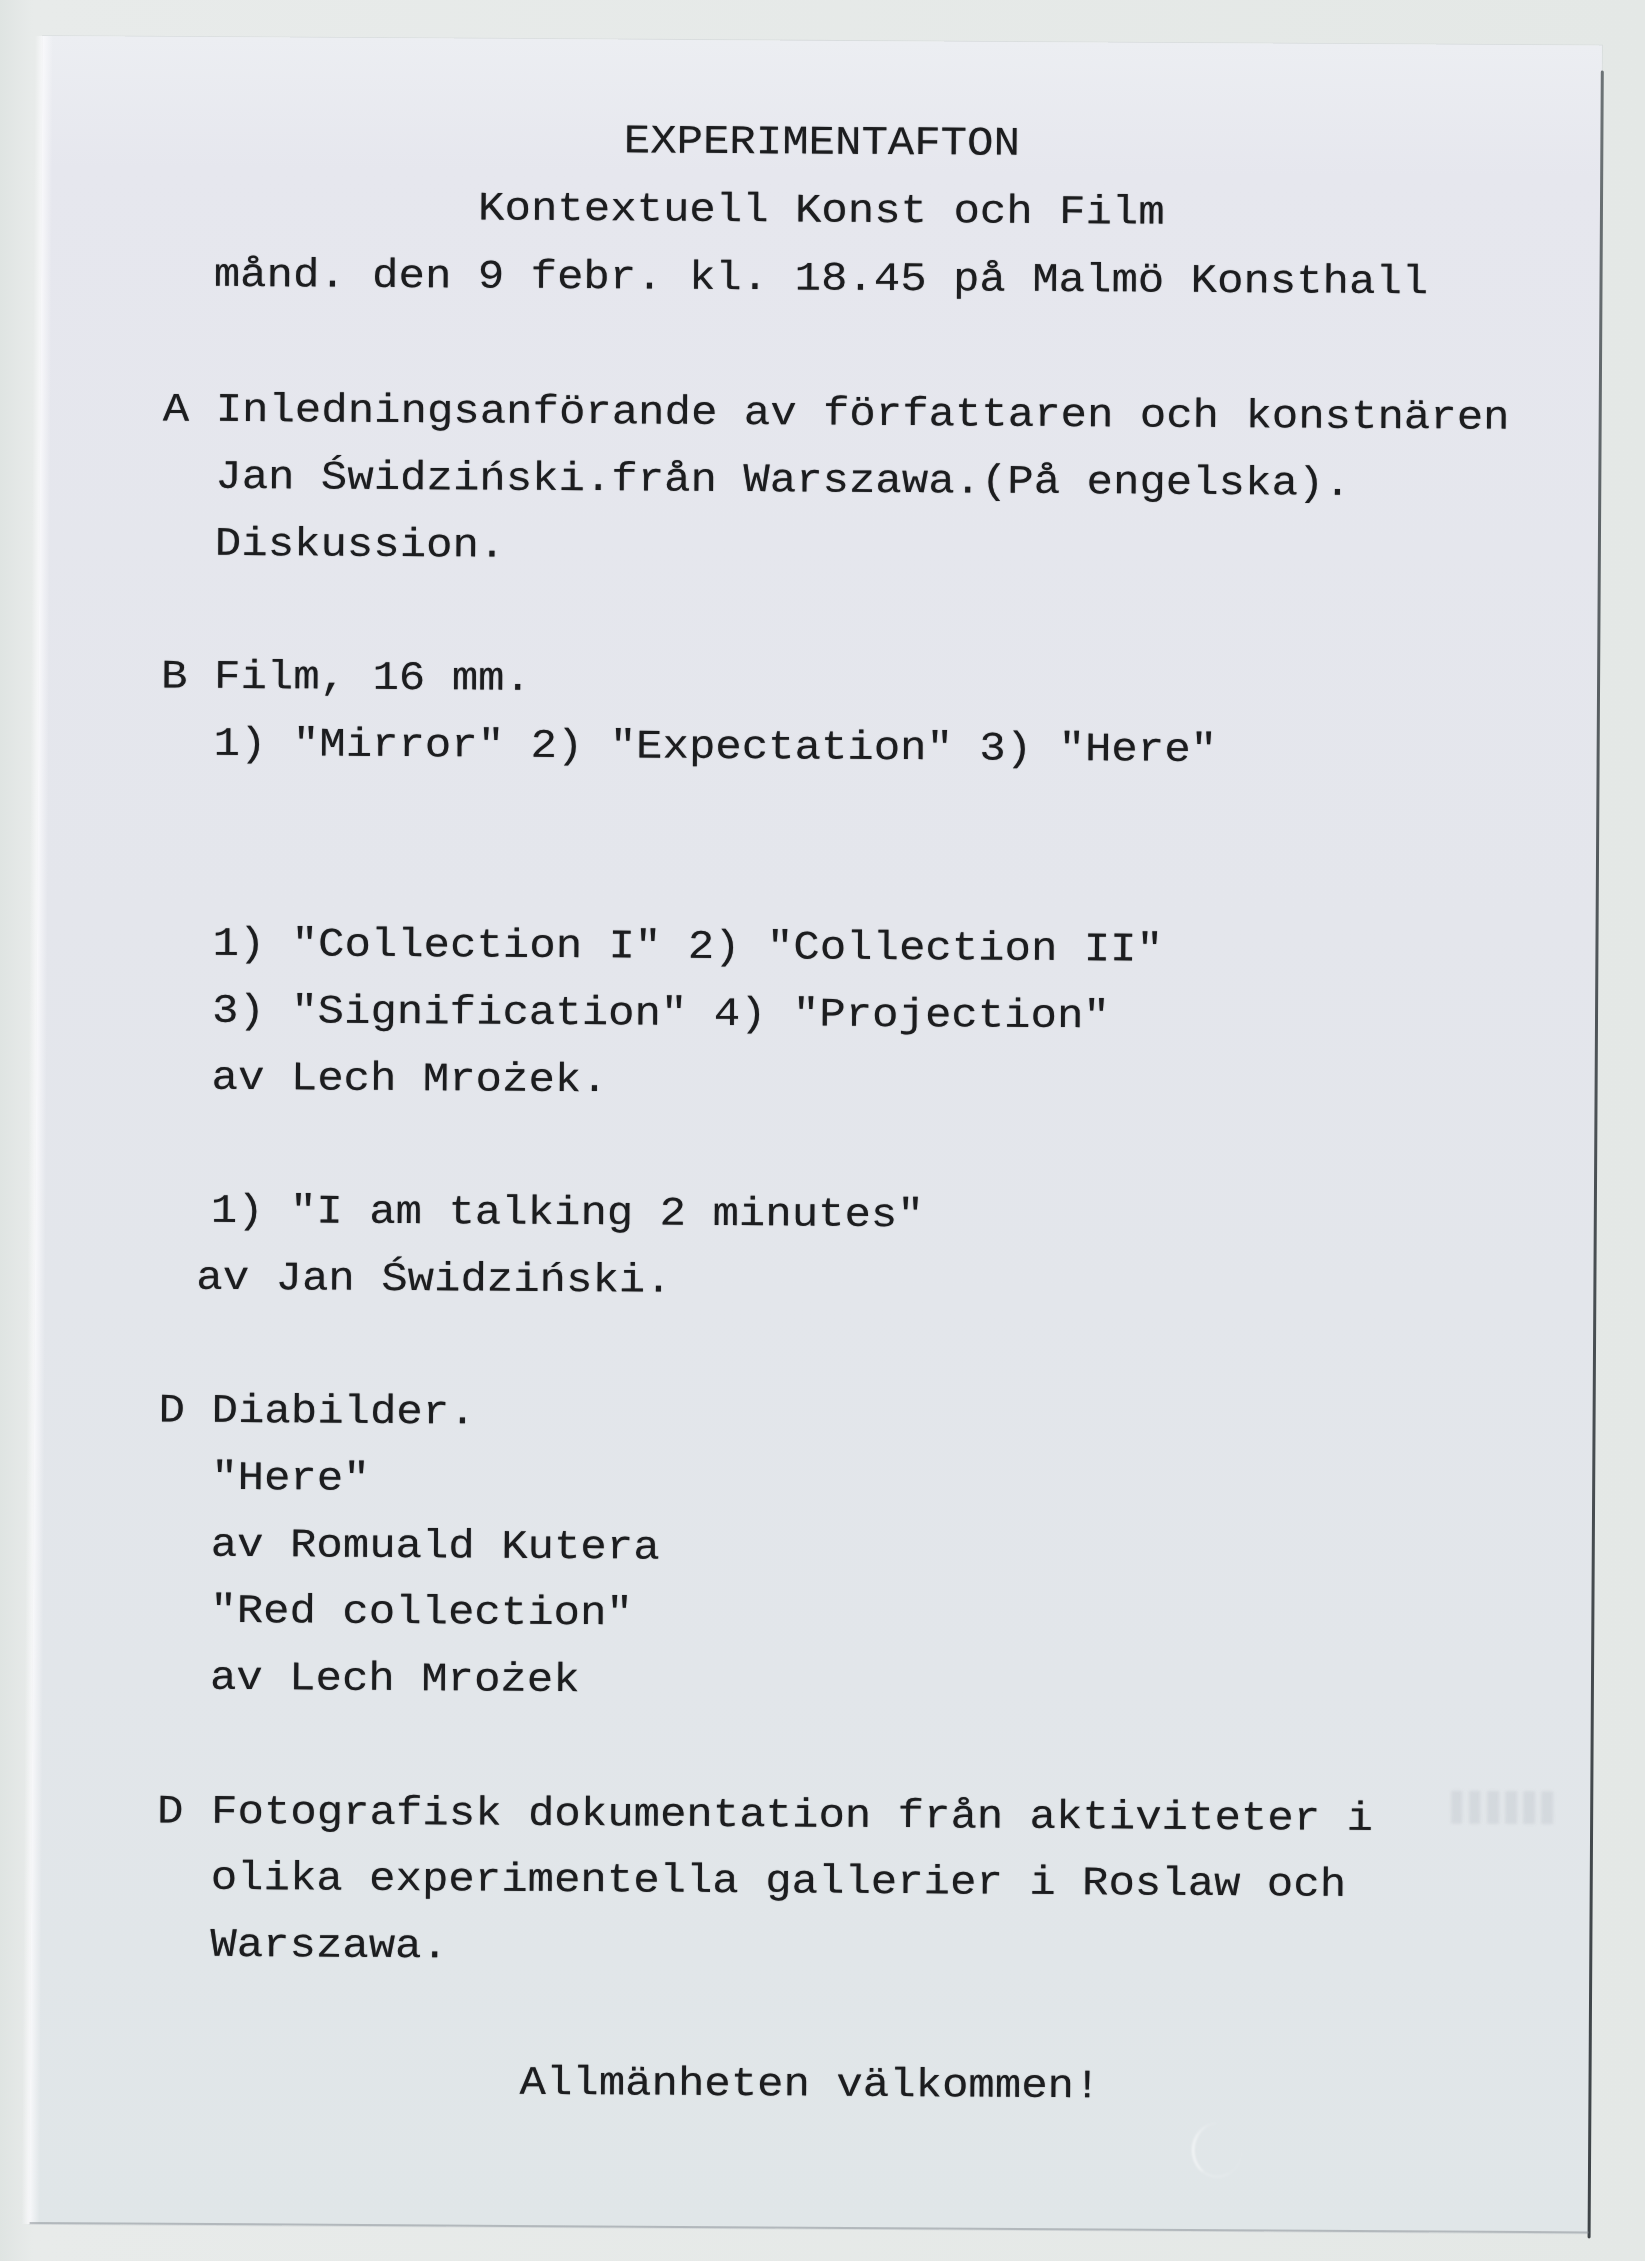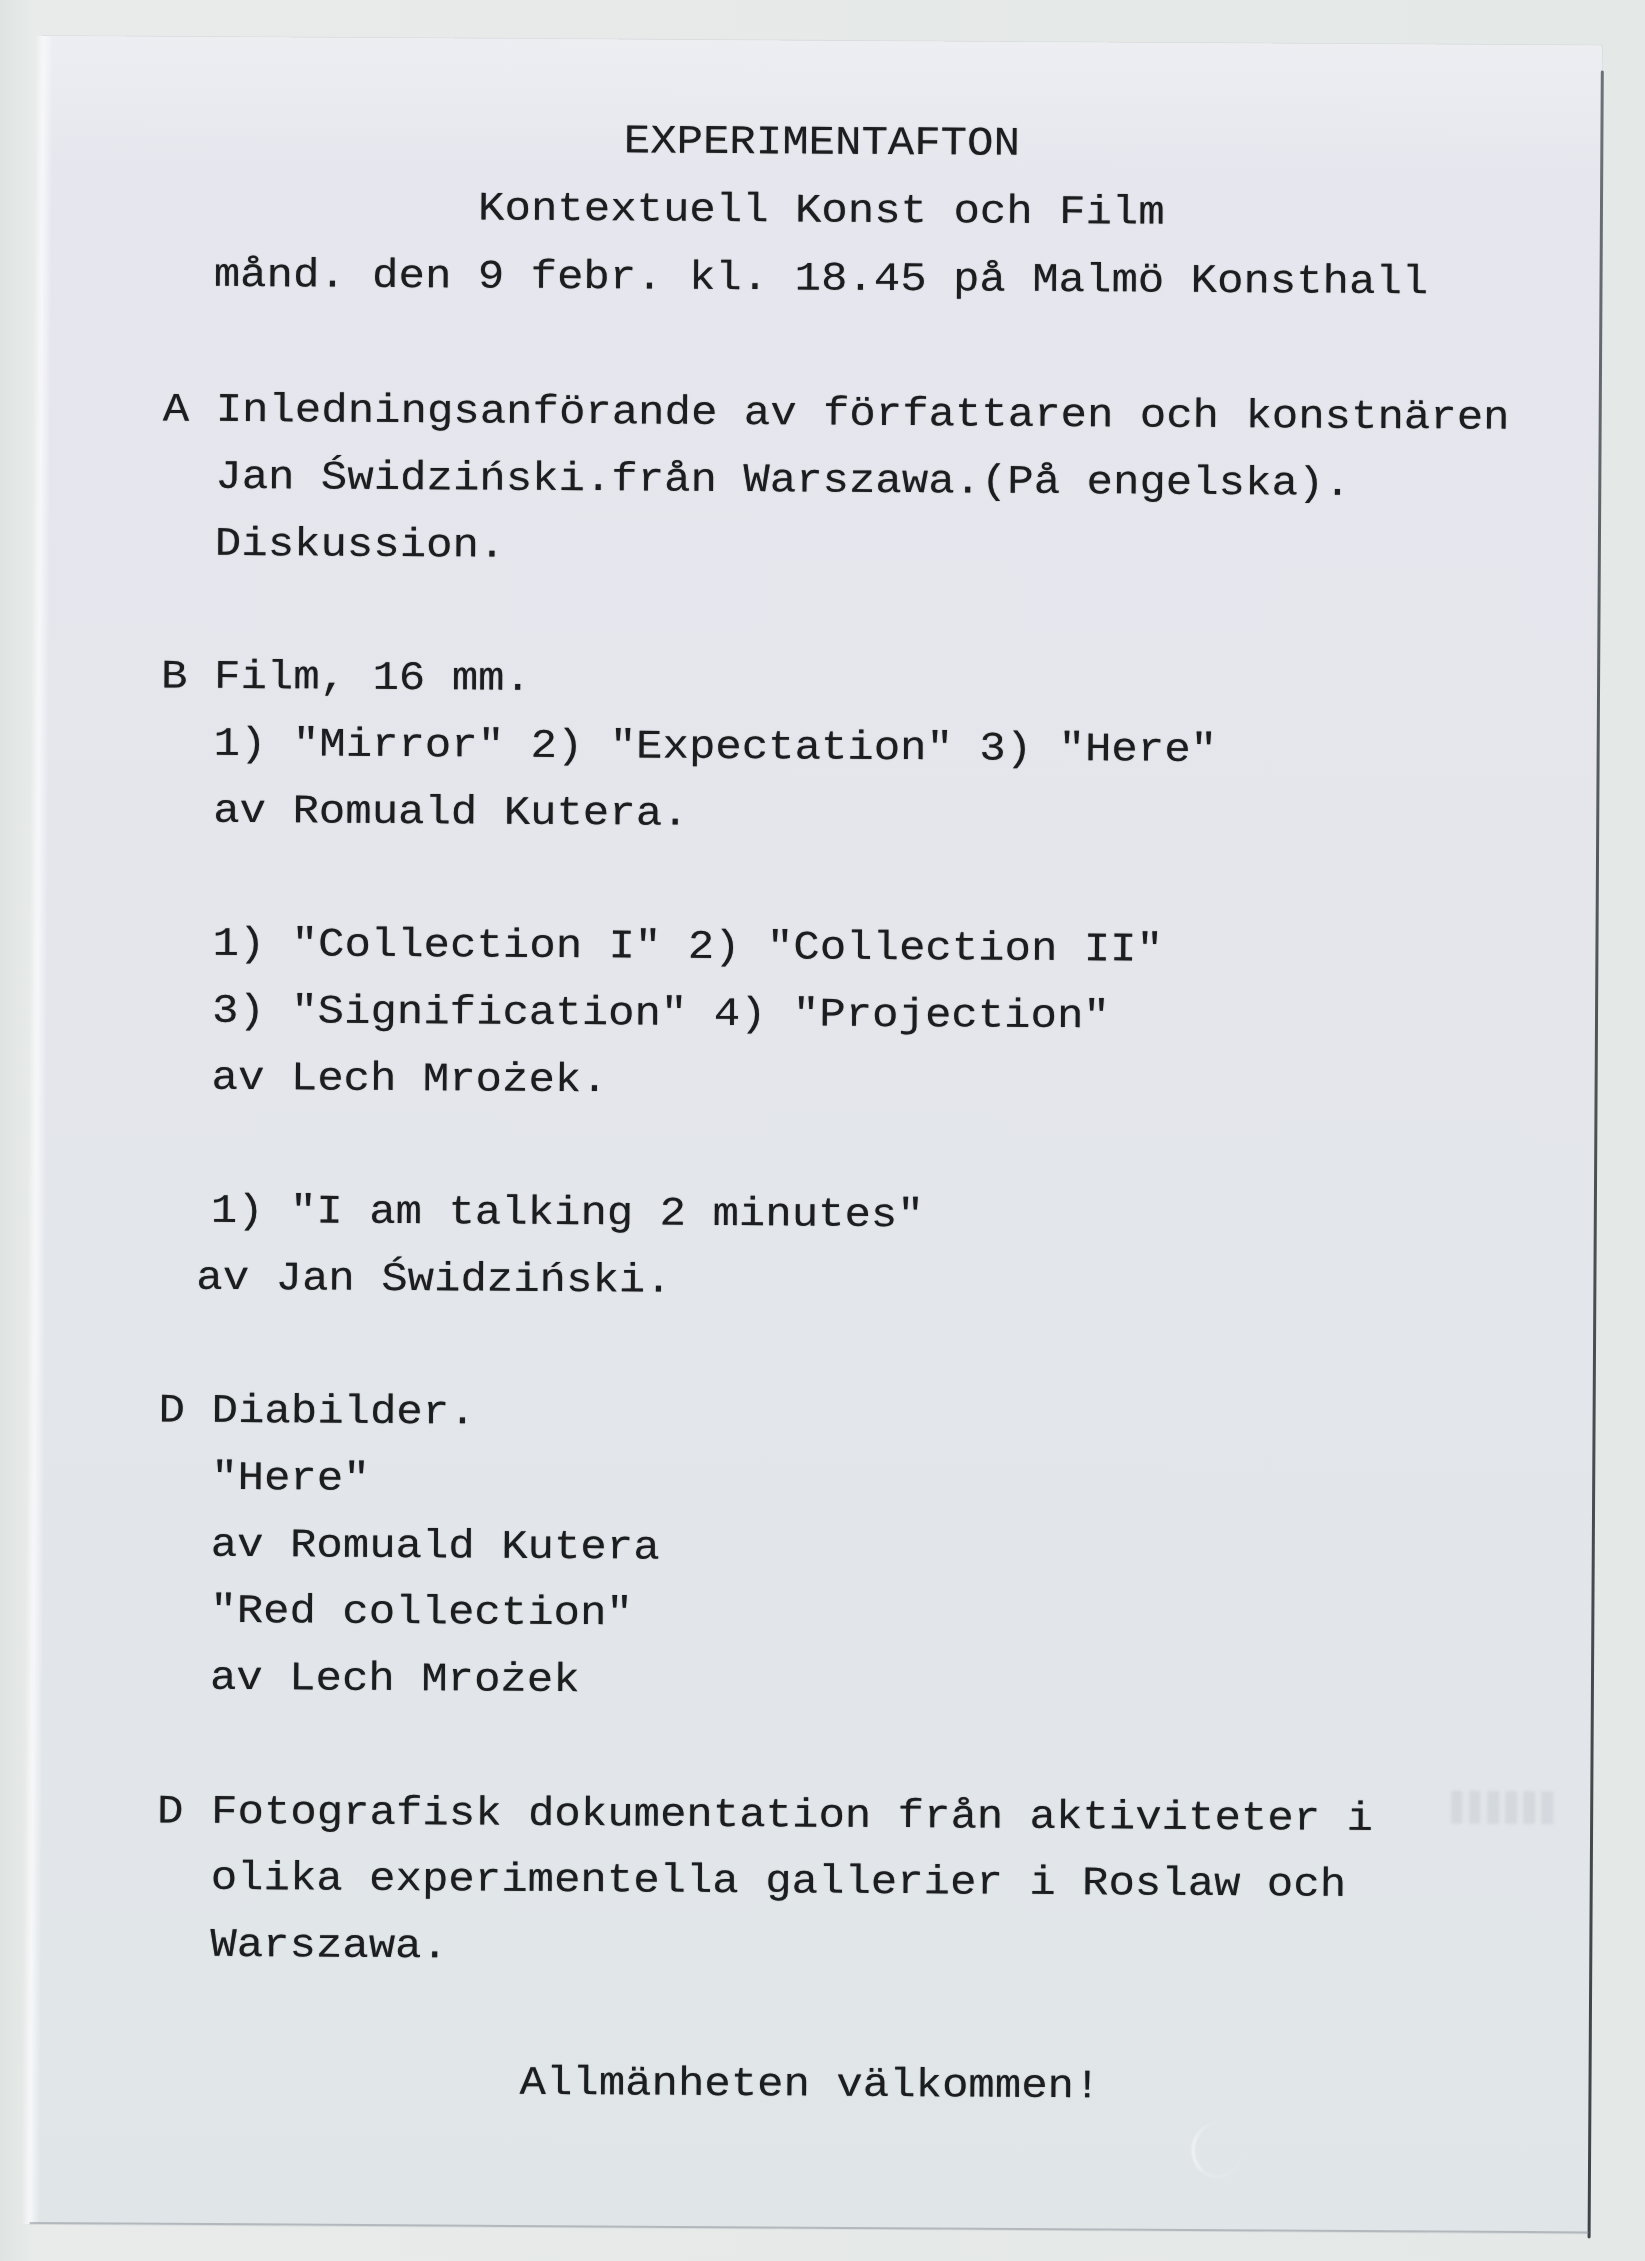--- a/index.html
+++ b/index.html
@@ -113,21 +113,20 @@
   <div class="line centered" style="top:214px;">månd. den 9 febr. kl. 18.45 på Malmö Konsthall</div>
 
   <div class="line" style="left:122px; top:349px;">A</div>
   <div class="line" style="left:175px; top:349px;">Inledningsanförande av författaren och konstnären</div>
   <div class="line" style="left:175px; top:416px;">Jan Świdziński.från Warszawa.(På engelska).</div>
   <div class="line" style="left:175px; top:483px;">Diskussion.</div>
 
   <div class="line" style="left:122px; top:616px;">B</div>
   <div class="line" style="left:175px; top:616px;">Film, 16 mm.</div>
   <div class="line" style="left:175px; top:683px;">1) "Mirror" 2) "Expectation" 3) "Here"</div>
-  <div class="line" style="left:175px; top:750px;">av Romuald Kutera.</div>
 
   <div class="line" style="left:175px; top:883px;">1) "Collection I" 2) "Collection II"</div>
   <div class="line" style="left:175px; top:950px;">3) "Signification" 4) "Projection"</div>
   <div class="line" style="left:175px; top:1017px;">av Lech Mrożek.</div>
 
   <div class="line" style="left:175px; top:1150px;">1) "I am talking 2 minutes"</div>
   <div class="line" style="left:161px; top:1217px;">av Jan Świdziński.</div>
 
   <div class="line" style="left:124px; top:1350px;">D</div>
   <div class="line" style="left:177px; top:1350px;">Diabilder.</div>

